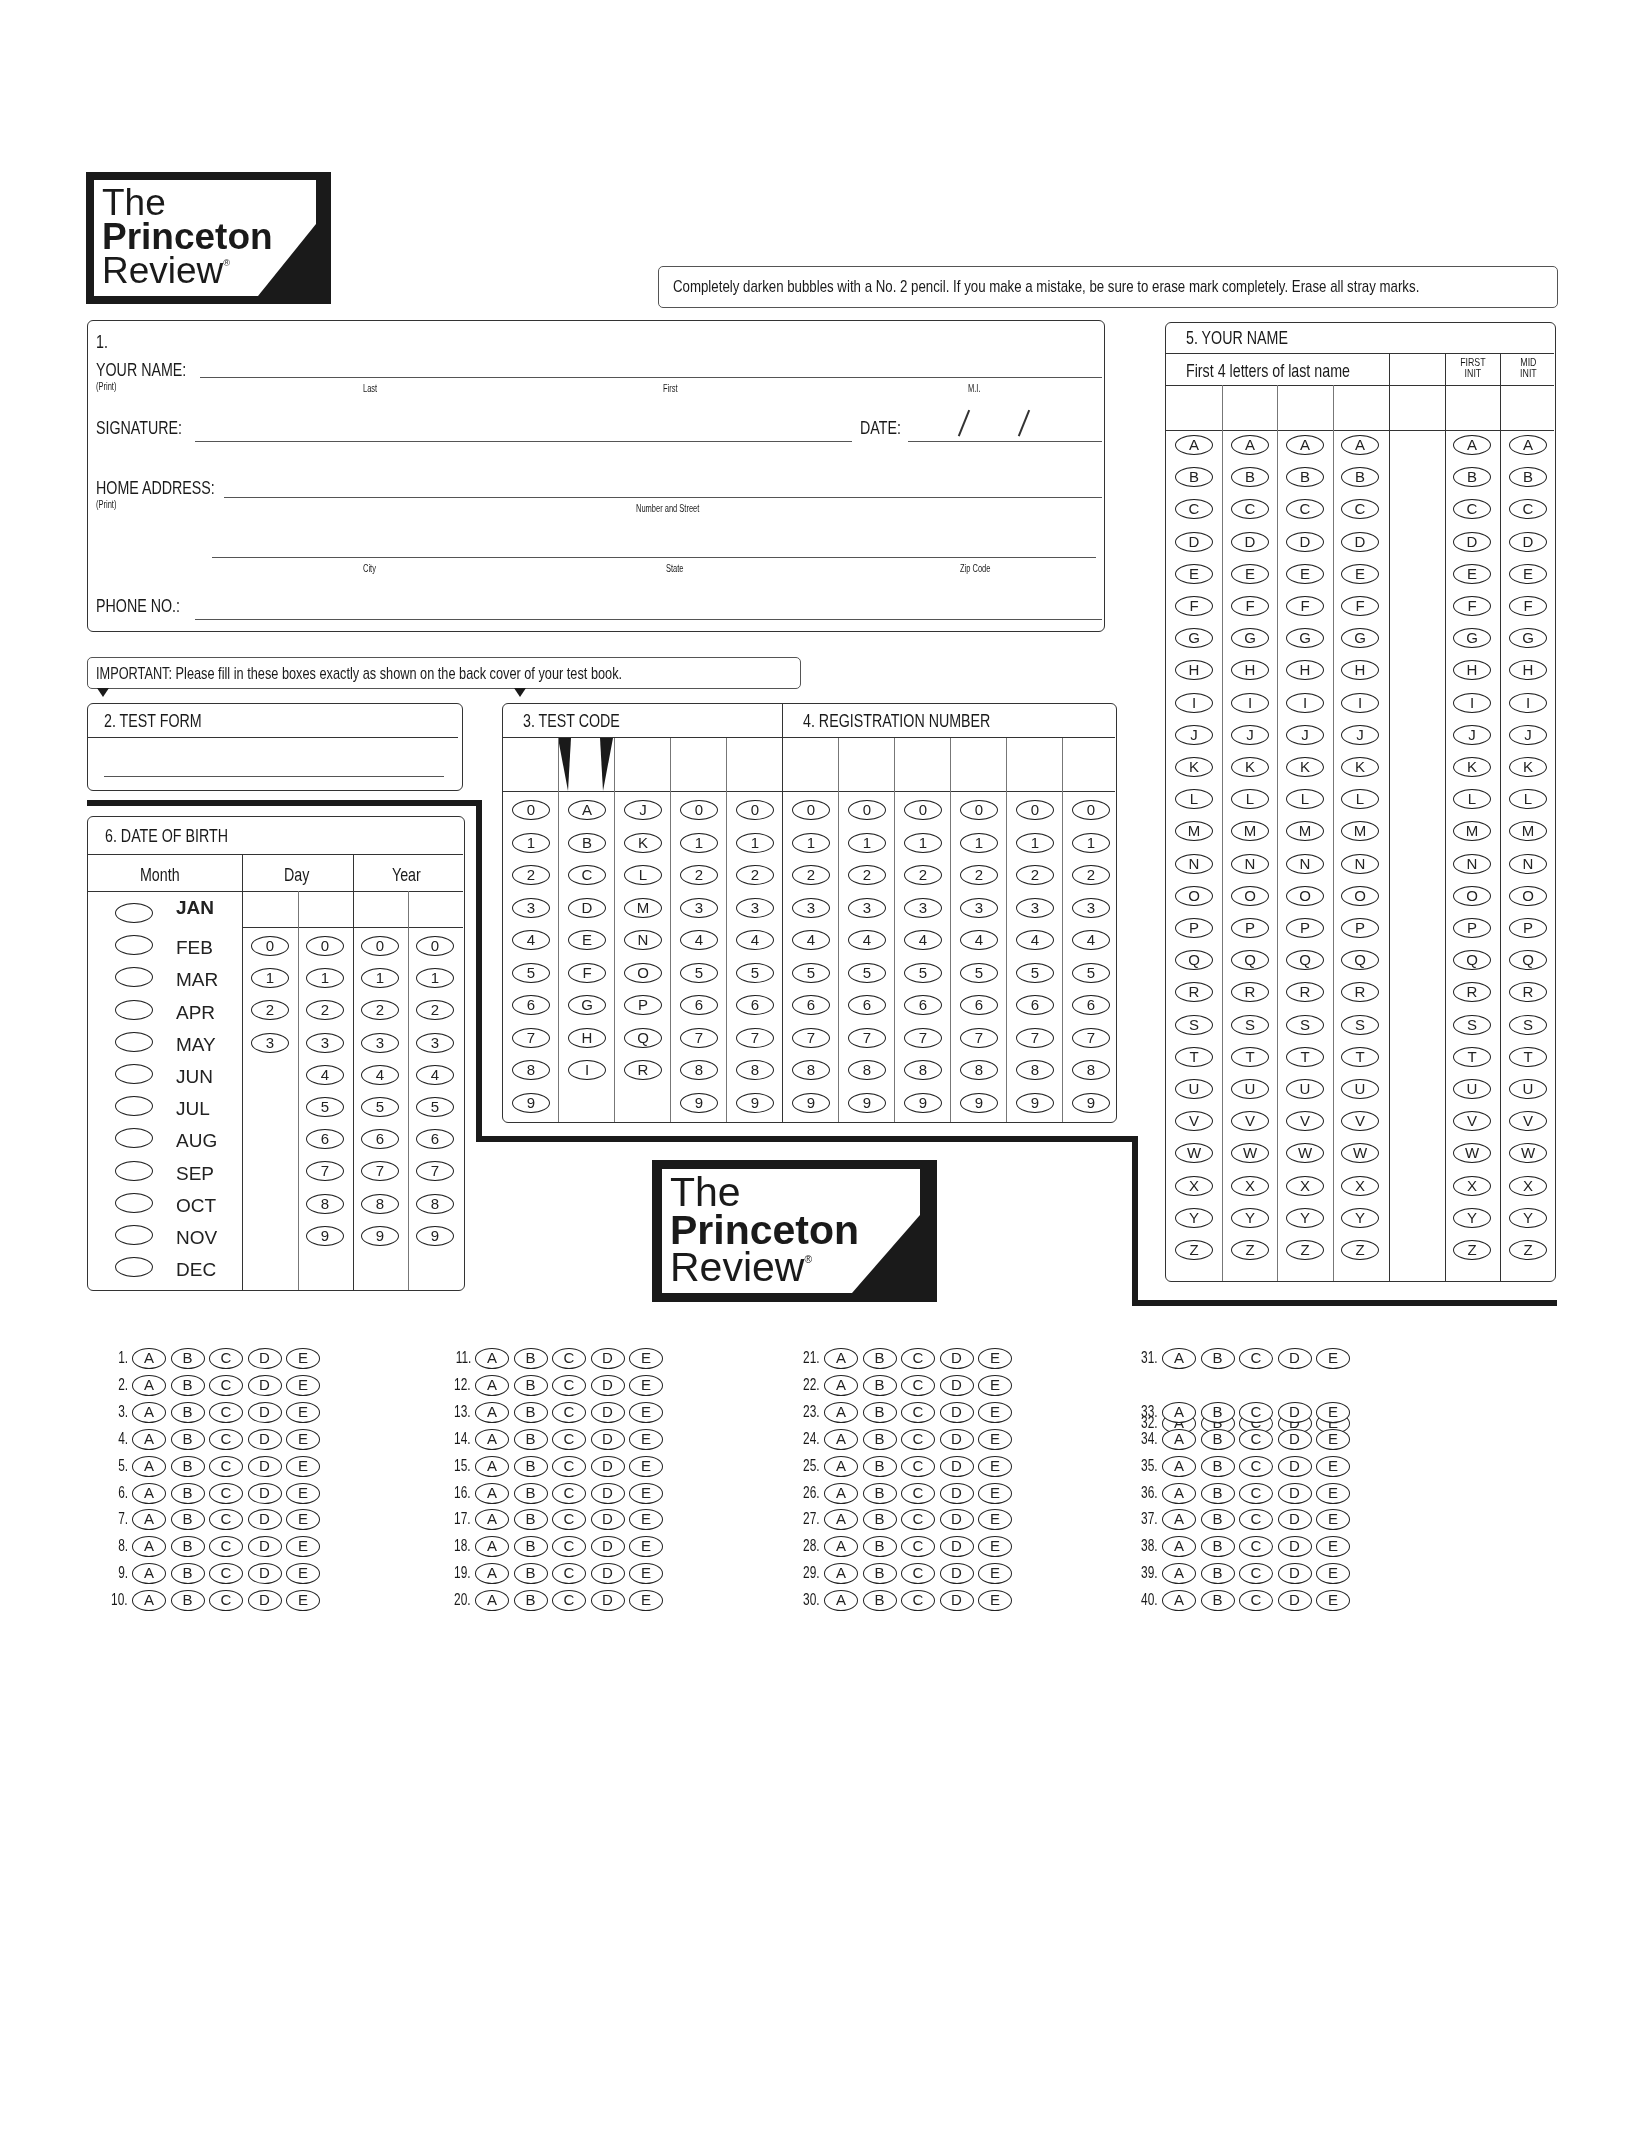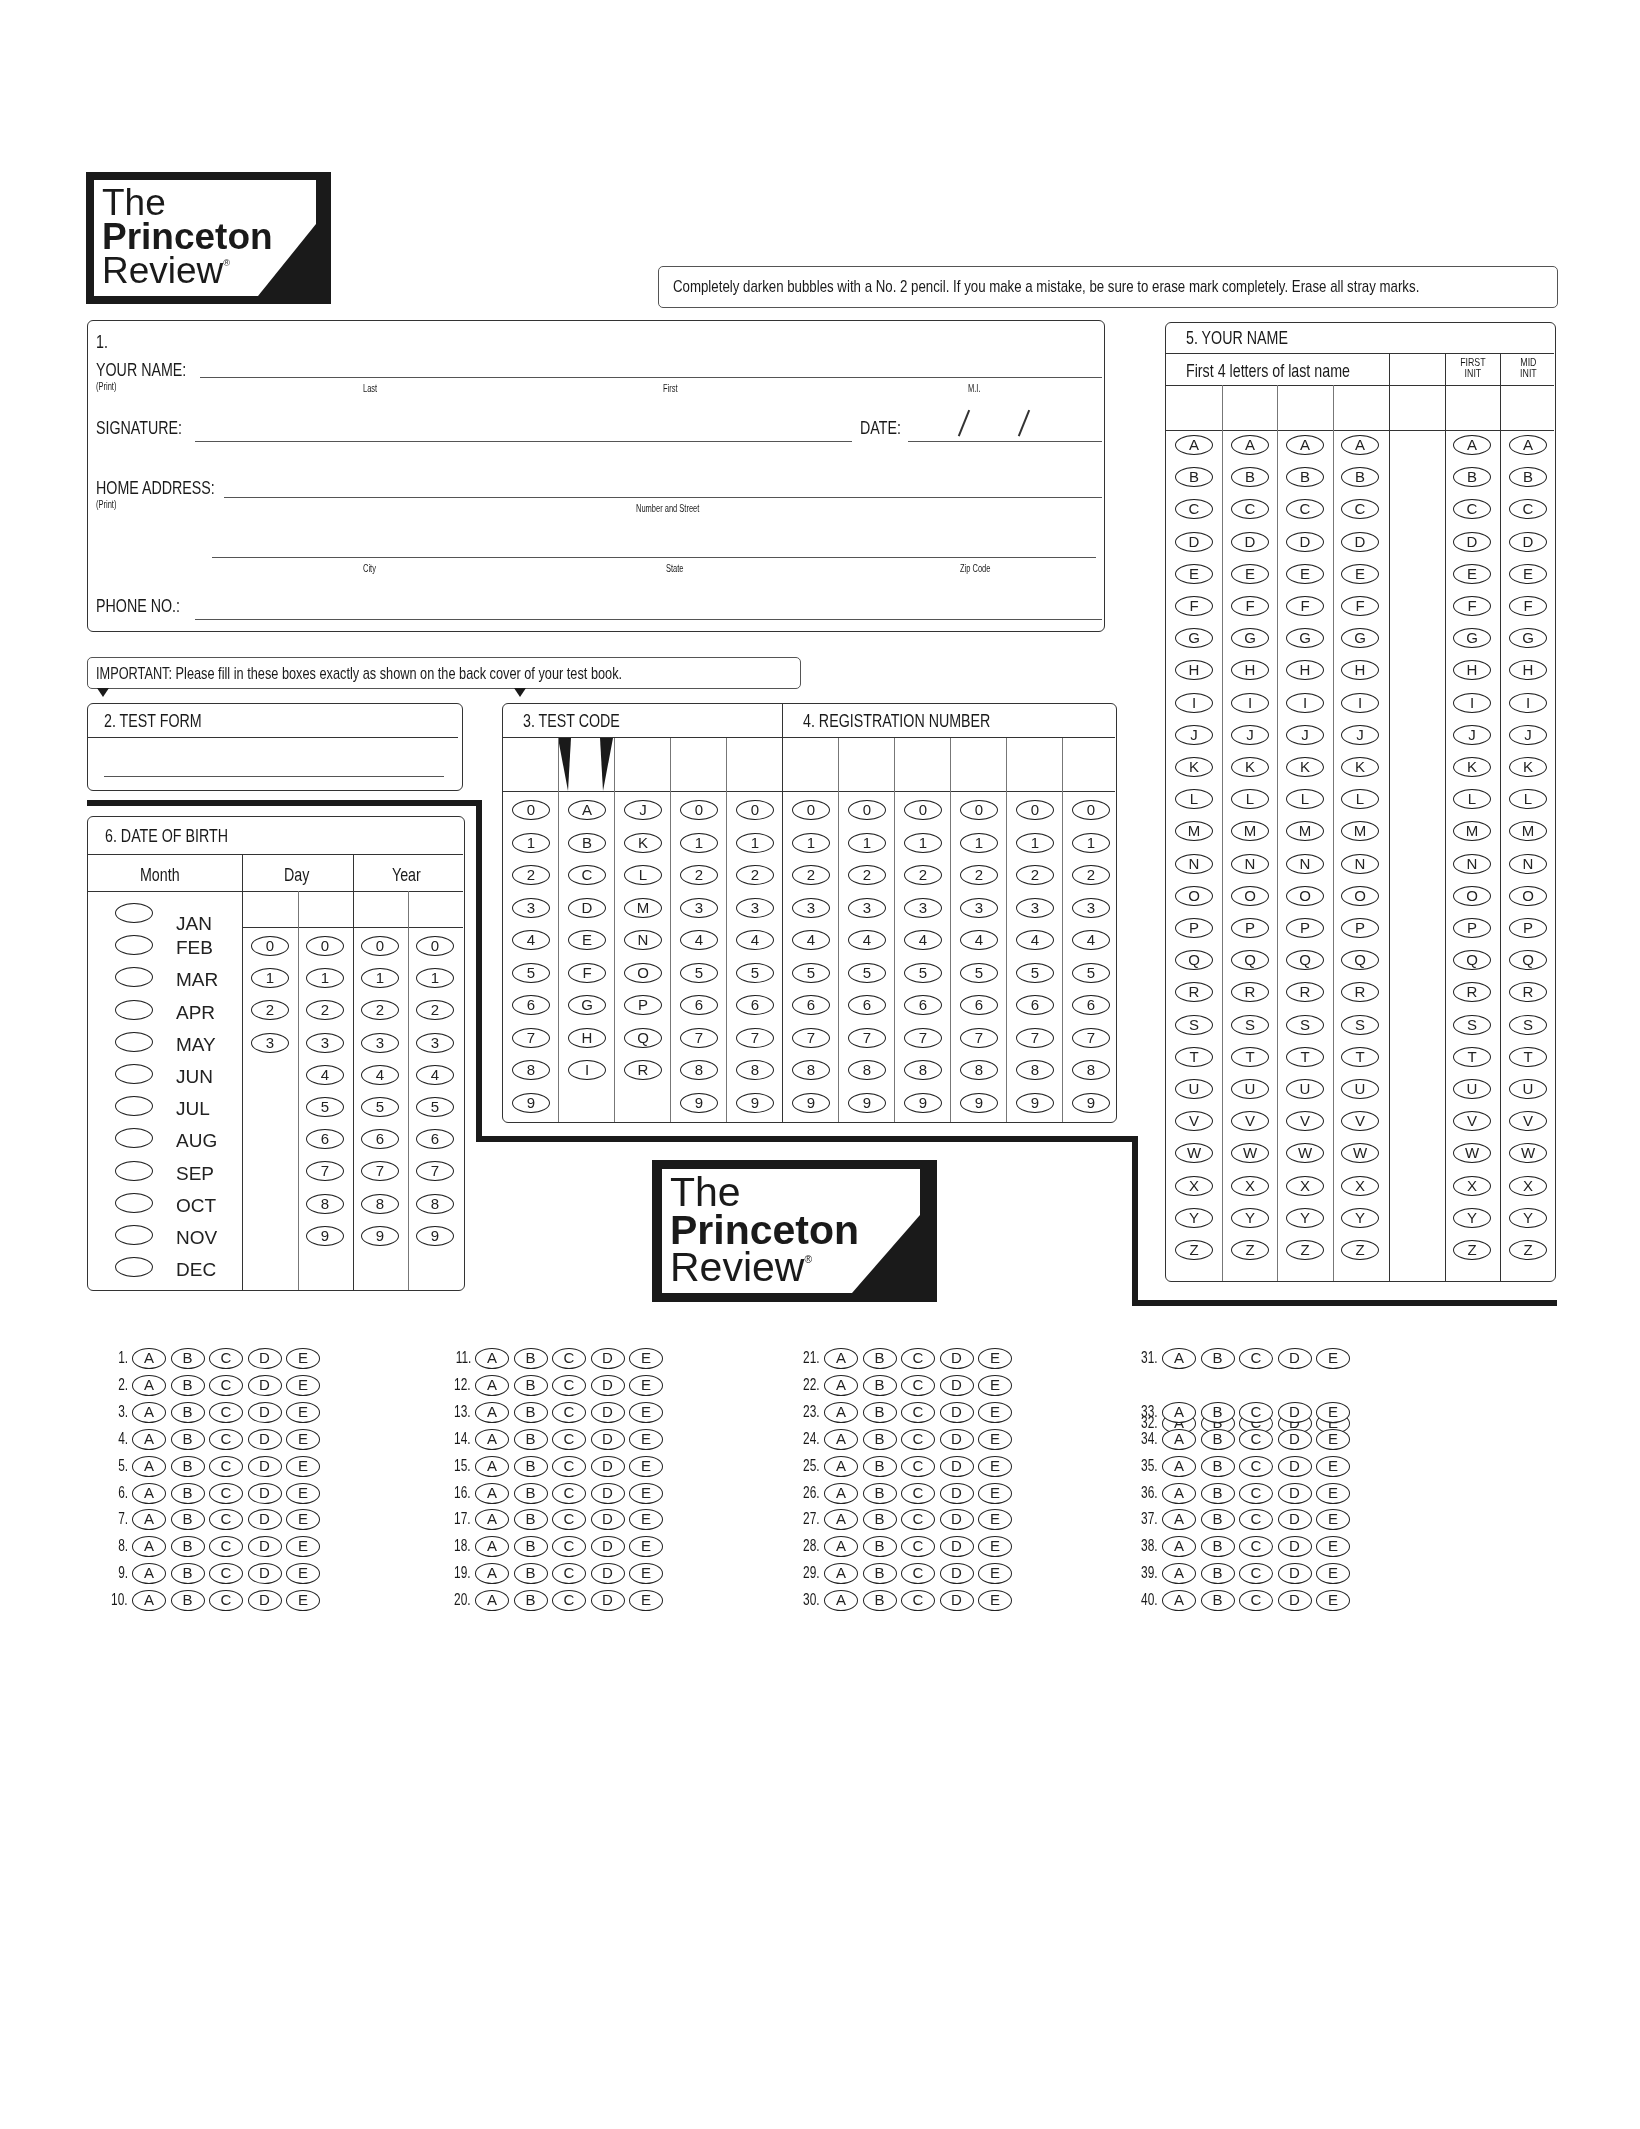--- a/index.html
+++ b/index.html
@@ -246,21 +246,21 @@
   <span class="lbl" style="left:52px; top:47px; font-size:19px;">Month</span>
   <span class="lbl" style="left:196px; top:47px; font-size:19px;">Day</span>
   <span class="lbl" style="left:304px; top:47px; font-size:19px;">Year</span>
   <div class="hline" style="left:0; top:74px; width:375px;"></div>
   <div class="hline" style="left:155px; top:110px; width:220px;"></div>
   <div class="vline dark" style="left:154px; top:37px; height:436px;"></div>
   <div class="vline" style="left:210px; top:74px; height:399px;"></div>
   <div class="vline dark" style="left:265px; top:37px; height:436px;"></div>
   <div class="vline" style="left:320px; top:74px; height:399px;"></div>
 <div class="mbubble" style="left:27px; top:86px;"></div>
-    <span class="mlabel" style="left:88px; top:96px;">JAN</span>
+    <span class="mlabel" style="left:88px; top:80px;font-weight:bold;">JAN</span>
     <div class="mbubble" style="left:27px; top:118.2px;"></div>
     <span class="mlabel" style="left:88px; top:120.2px;">FEB</span>
     <div class="mbubble" style="left:27px; top:150.4px;"></div>
     <span class="mlabel" style="left:88px; top:152.4px;">MAR</span>
     <div class="mbubble" style="left:27px; top:182.60000000000002px;"></div>
     <span class="mlabel" style="left:88px; top:184.60000000000002px;">APR</span>
     <div class="mbubble" style="left:27px; top:214.8px;"></div>
     <span class="mlabel" style="left:88px; top:216.8px;">MAY</span>
     <div class="mbubble" style="left:27px; top:247px;"></div>
     <span class="mlabel" style="left:88px; top:249px;">JUN</span>

